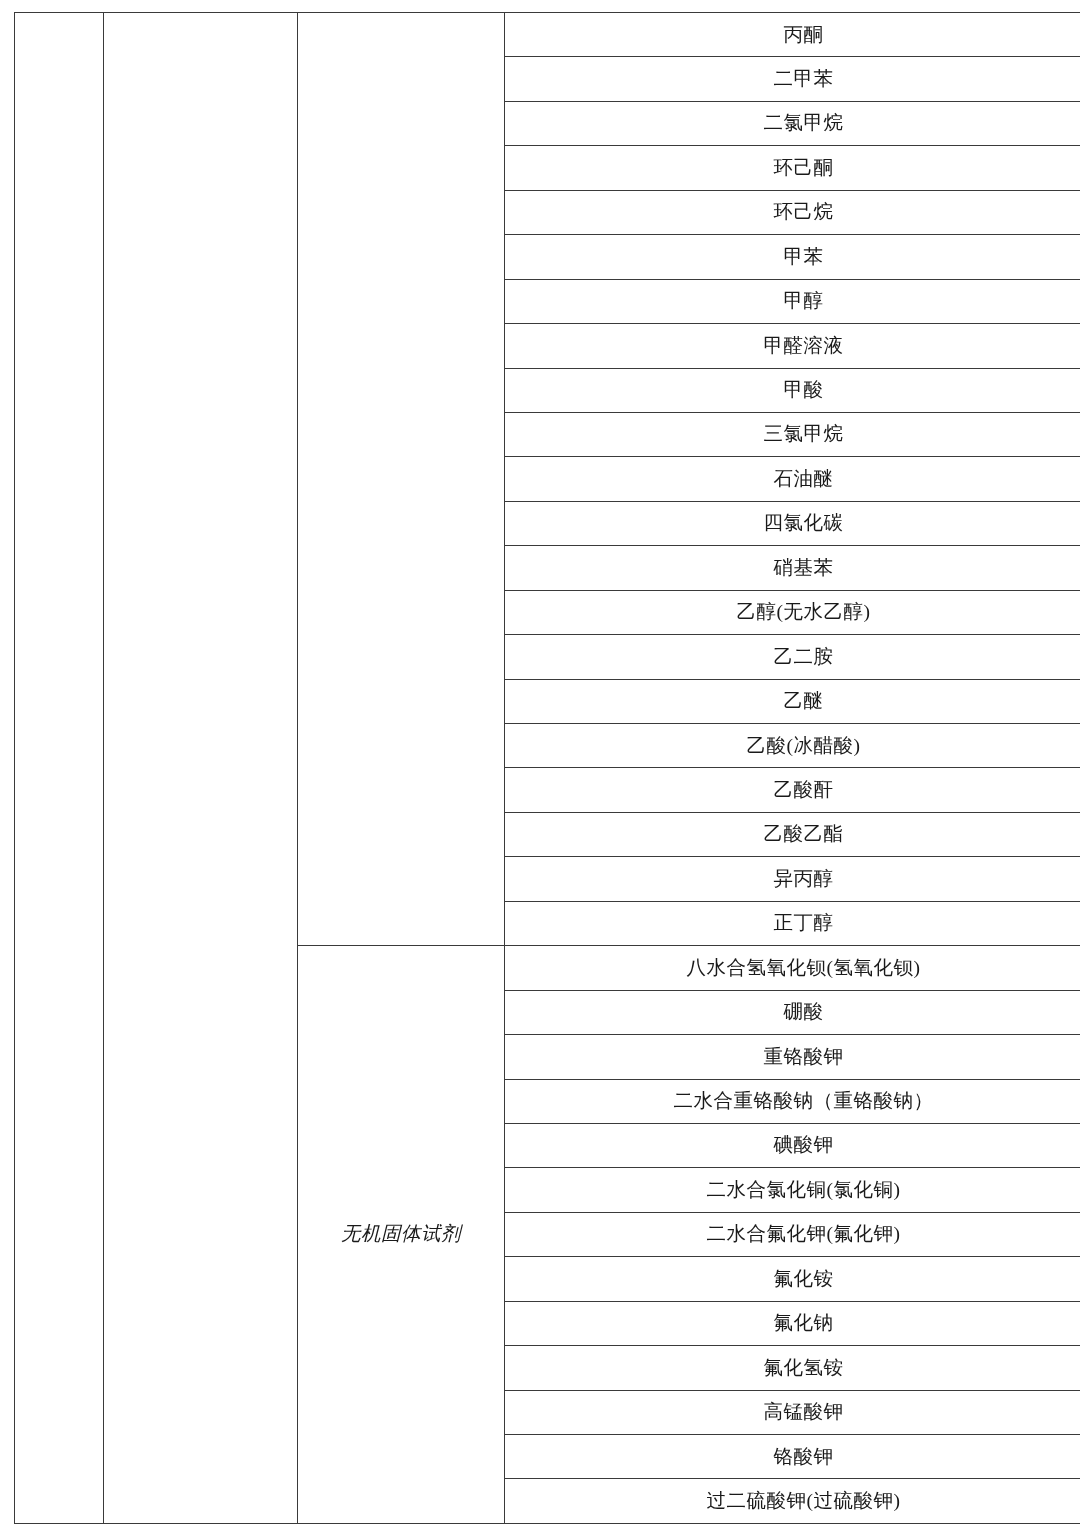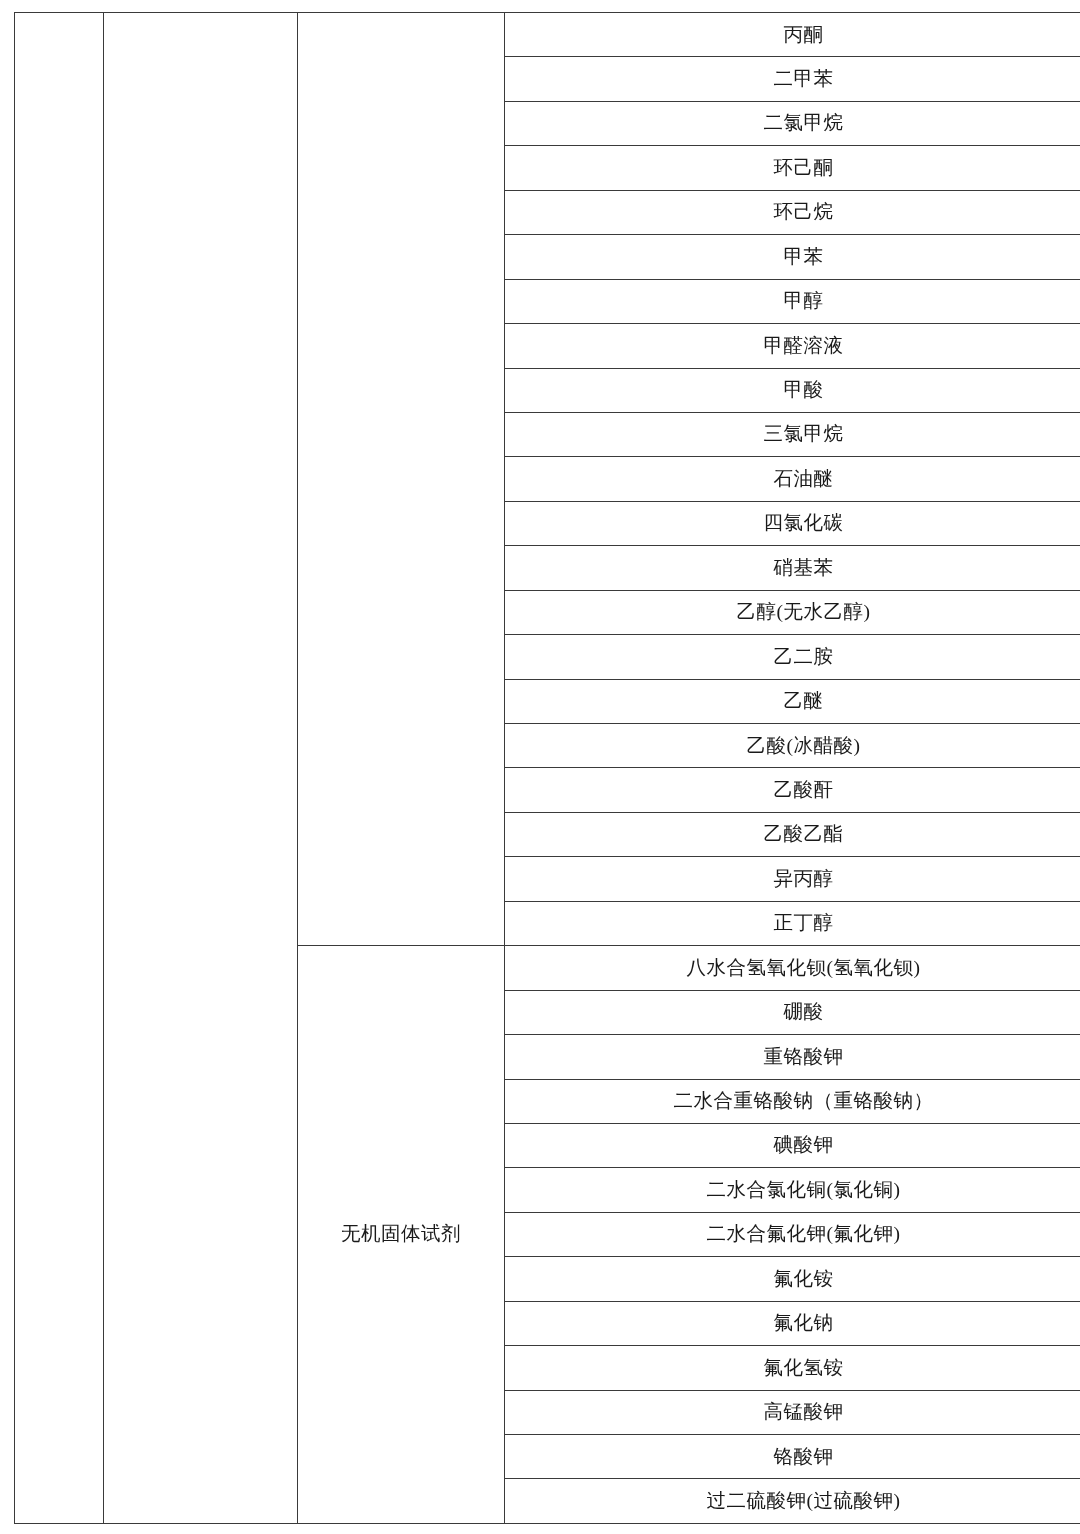--- a/index.html
+++ b/index.html
@@ -39,20 +39,21 @@
     letter-spacing: 0.5px;
     white-space: nowrap;
   }
   td.col-a { width: 80px; }
   td.col-b { width: 185px; }
   td.col-c { width: 198px; }
   td.col-d { width: 589px; }
   td.cat-label {
     font-size: 20px;
     letter-spacing: 1px;
+    font-style: italic;
   }
   td.item {
     font-size: 20px;
   }
 </style>
 </head>
 <body>
 
 <div class="page">
   <table class="doc-table">

